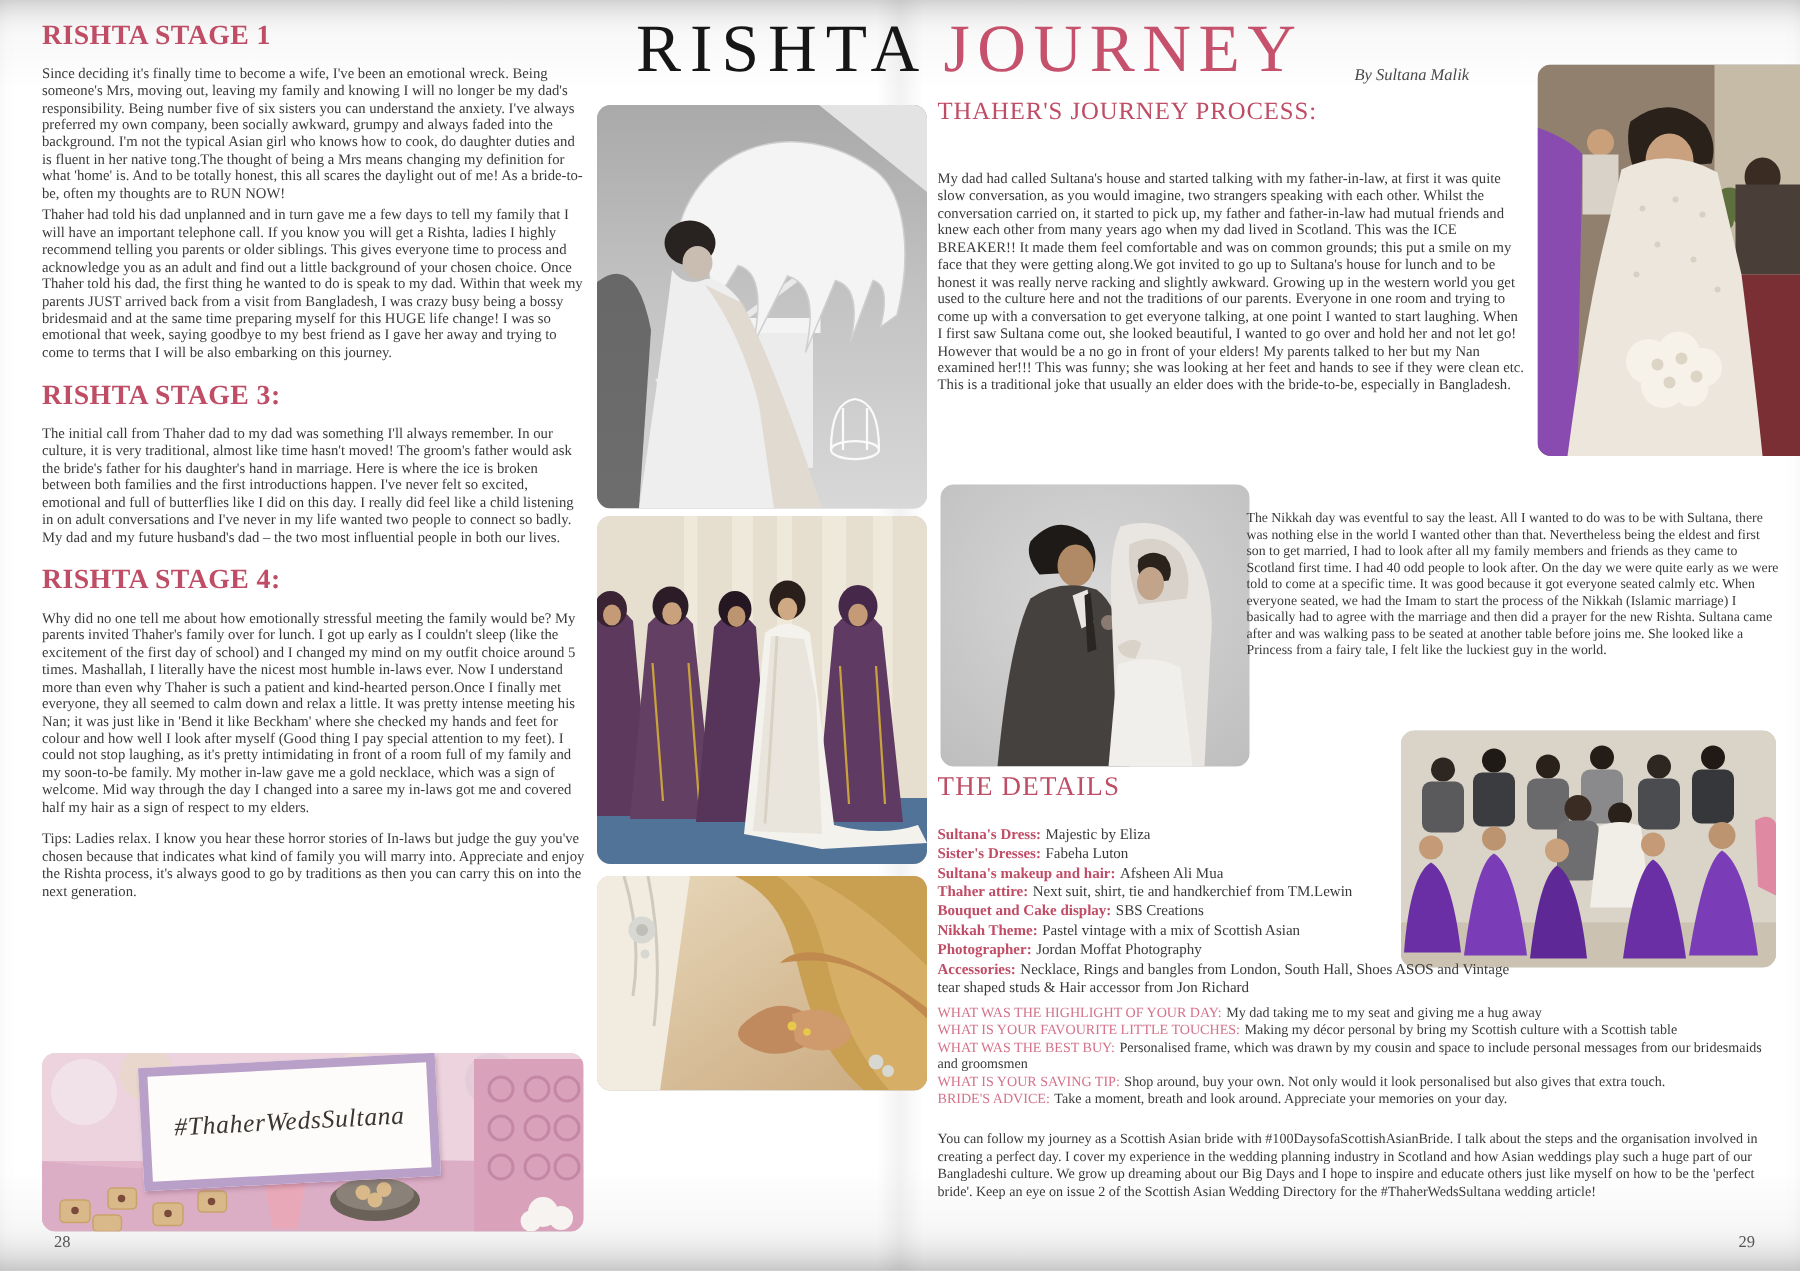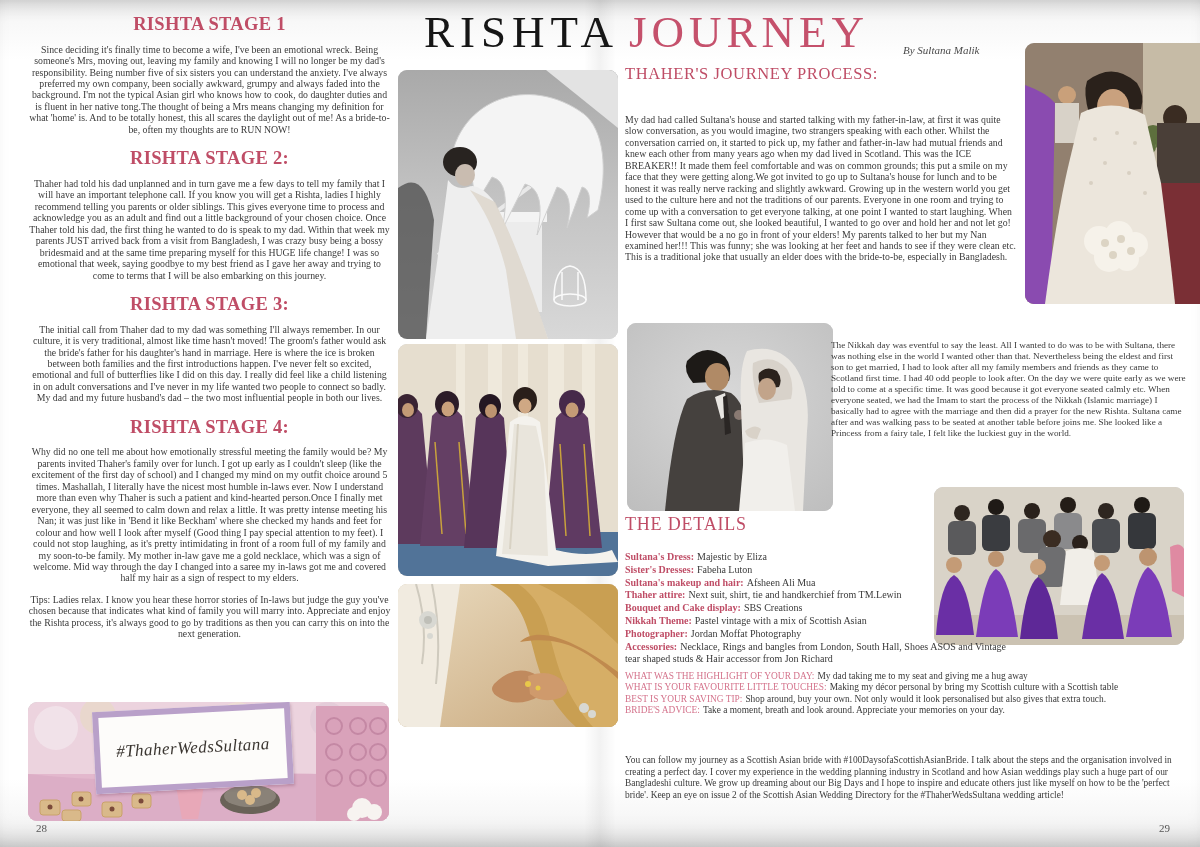--- a/index.html
+++ b/index.html
@@ -8,21 +8,21 @@
     background:linear-gradient(180deg,#e9e9e9 0,#f8f8f8 22px,#ffffff 60px,#ffffff 92%,#f1f1f1 100%);
     box-shadow:inset 0 -22px 30px -24px rgba(0,0,0,.38), inset 0 16px 22px -20px rgba(0,0,0,.28);}
   .seam{position:absolute;left:584px;top:0;width:32px;height:847px;pointer-events:none;
     background:linear-gradient(90deg,rgba(0,0,0,0) 0,rgba(0,0,0,.05) 50%,rgba(0,0,0,0) 100%);}
   .abs{position:absolute;}
   
   .title-black{left:424px;top:6px;font-size:45px;letter-spacing:6px;color:#161616;font-weight:400;}
   .title-pink{left:629px;top:6px;font-size:45px;letter-spacing:5px;color:#c5516c;font-weight:400;}
   .byline{left:903px;top:44px;font-size:11px;font-style:italic;color:#4a4a4a;}
   
-  .col-left{left:28px;top:12px;width:363px;color:#3a3a3a;font-size:9.8px;line-height:1.17;text-align:center;}
+  .col-left{left:28px;top:12px;width:363px;color:#3a3a3a;font-size:9.8px;line-height:1.17;}
   .stage-h{color:#bf4d66;font-size:18.5px;font-weight:bold;letter-spacing:.3px;margin:13px 0 8px;}
   .stage-h.first{margin-top:2px;}
   .col-left p{margin:0 0 3px;}
   .tips{margin-top:10px !important;}
   .proc-h{left:625px;top:64px;color:#bf4d66;font-size:16.5px;letter-spacing:.6px;}
   .proc-b{left:625px;top:94px;width:392px;color:#3a3a3a;font-size:9.8px;line-height:1.17;margin-top:20px;}
   .nik-h{left:830px;top:311px;width:357px;text-align:right;color:#bf4d66;font-size:16.5px;letter-spacing:.6px;}
   .nik-b{left:831px;top:340px;width:356px;color:#3a3a3a;font-size:9.2px;line-height:1.2;}
   .det-h{left:625px;top:514px;color:#bf4d66;font-size:18px;letter-spacing:.8px;}
   .det-list{left:625px;top:551px;width:394px;font-size:10px;line-height:1.28;color:#3a3a3a;}
@@ -54,21 +54,20 @@
 <div class="spread">
   <div class="seam"></div>
 
   <div class="abs title-black">RISHTA</div>
   <div class="abs title-pink">JOURNEY</div>
   <div class="abs byline">By Sultana Malik</div>
 
   <div class="abs col-left">
     <div class="stage-h first">RISHTA STAGE 1</div>
     <p>Since deciding it's finally time to become a wife, I've been an emotional wreck. Being someone's Mrs, moving out, leaving my family and knowing I will no longer be my dad's responsibility. Being number five of six sisters you can understand the anxiety. I've always preferred my own company, been socially awkward, grumpy and always faded into the background. I'm not the typical Asian girl who knows how to cook, do daughter duties and is fluent in her native tong.The thought of being a Mrs means changing my definition for what 'home' is. And to be totally honest, this all scares the daylight out of me! As a bride-to-be, often my thoughts are to RUN NOW!</p>
-    <div class="stage-h">RISHTA STAGE 2:</div>
     <p>Thaher had told his dad unplanned and in turn gave me a few days to tell my family that I will have an important telephone call. If you know you will get a Rishta, ladies I highly recommend telling you parents or older siblings. This gives everyone time to process and acknowledge you as an adult and find out a little background of your chosen choice. Once Thaher told his dad, the first thing he wanted to do is speak to my dad. Within that week my parents JUST arrived back from a visit from Bangladesh, I was crazy busy being a bossy bridesmaid and at the same time preparing myself for this HUGE life change! I was so emotional that week, saying goodbye to my best friend as I gave her away and trying to come to terms that I will be also embarking on this journey.</p>
     <div class="stage-h">RISHTA STAGE 3:</div>
     <p>The initial call from Thaher dad to my dad was something I'll always remember. In our culture, it is very traditional, almost like time hasn't moved! The groom's father would ask the bride's father for his daughter's hand in marriage. Here is where the ice is broken between both families and the first introductions happen. I've never felt so excited, emotional and full of butterflies like I did on this day. I really did feel like a child listening in on adult conversations and I've never in my life wanted two people to connect so badly. My dad and my future husband's dad – the two most influential people in both our lives.</p>
     <div class="stage-h">RISHTA STAGE 4:</div>
     <p>Why did no one tell me about how emotionally stressful meeting the family would be? My parents invited Thaher's family over for lunch. I got up early as I couldn't sleep (like the excitement of the first day of school) and I changed my mind on my outfit choice around 5 times. Mashallah, I literally have the nicest most humble in-laws ever. Now I understand more than even why Thaher is such a patient and kind-hearted person.Once I finally met everyone, they all seemed to calm down and relax a little. It was pretty intense meeting his Nan; it was just like in 'Bend it like Beckham' where she checked my hands and feet for colour and how well I look after myself (Good thing I pay special attention to my feet). I could not stop laughing, as it's pretty intimidating in front of a room full of my family and my soon-to-be family. My mother in-law gave me a gold necklace, which was a sign of welcome. Mid way through the day I changed into a saree my in-laws got me and covered half my hair as a sign of respect to my elders.</p>
     <p class="tips">Tips: Ladies relax. I know you hear these horror stories of In-laws but judge the guy you've chosen because that indicates what kind of family you will marry into. Appreciate and enjoy the Rishta process, it's always good to go by traditions as then you can carry this on into the next generation.</p>
   </div>
 
   <div class="photo p1">
     <svg width="220" height="269" viewBox="0 0 220 269">
@@ -358,21 +357,22 @@
     <div><span class="det-label">Thaher attire:</span><span>Next suit, shirt, tie and handkerchief from TM.Lewin</span></div>
     <div><span class="det-label">Bouquet and Cake display:</span><span>SBS Creations</span></div>
     <div><span class="det-label">Nikkah Theme:</span><span>Pastel vintage with a mix of Scottish Asian</span></div>
     <div><span class="det-label">Photographer:</span><span>Jordan Moffat Photography</span></div>
     <div><span class="det-label">Accessories:</span><span>Necklace, Rings and bangles from London, South Hall, Shoes ASOS and Vintage tear shaped studs &amp; Hair accessor from Jon Richard</span></div>
   </div>
 
   <div class="abs qa">
     <div><span class="qa-label">WHAT WAS THE HIGHLIGHT OF YOUR DAY:</span><span>My dad taking me to my seat and giving me a hug away</span></div>
     <div><span class="qa-label">WHAT IS YOUR FAVOURITE LITTLE TOUCHES:</span><span>Making my décor personal by bring my Scottish culture with a Scottish table</span></div>
-    <div><span class="qa-label">BEST IS YOUR SAVING TIP:</span><span>Shop around, buy your own. Not only would it look personalised but also gives that extra touch.</span></div>
+    <div><span class="qa-label">WHAT WAS THE BEST BUY:</span><span>Personalised frame, which was drawn by my cousin and space to include personal messages from our bridesmaids and groomsmen</span></div>
+    <div><span class="qa-label">WHAT IS YOUR SAVING TIP:</span><span>Shop around, buy your own. Not only would it look personalised but also gives that extra touch.</span></div>
     <div><span class="qa-label">BRIDE'S ADVICE:</span><span>Take a moment, breath and look around. Appreciate your memories on your day.</span></div>
   </div>
 
   <div class="abs outro">You can follow my journey as a Scottish Asian bride with #100DaysofaScottishAsianBride. I talk about the steps and the organisation involved in creating a perfect day. I cover my experience in the wedding planning industry in Scotland and how Asian weddings play such a huge part of our Bangladeshi culture. We grow up dreaming about our Big Days and I hope to inspire and educate others just like myself on how to be the 'perfect bride'. Keep an eye on issue 2 of the Scottish Asian Wedding Directory for the #ThaherWedsSultana wedding article!</div>
 
   <div class="abs pn pn28">28</div>
   <div class="abs pn pn29">29</div>
 </div>
 
 </body></html>

